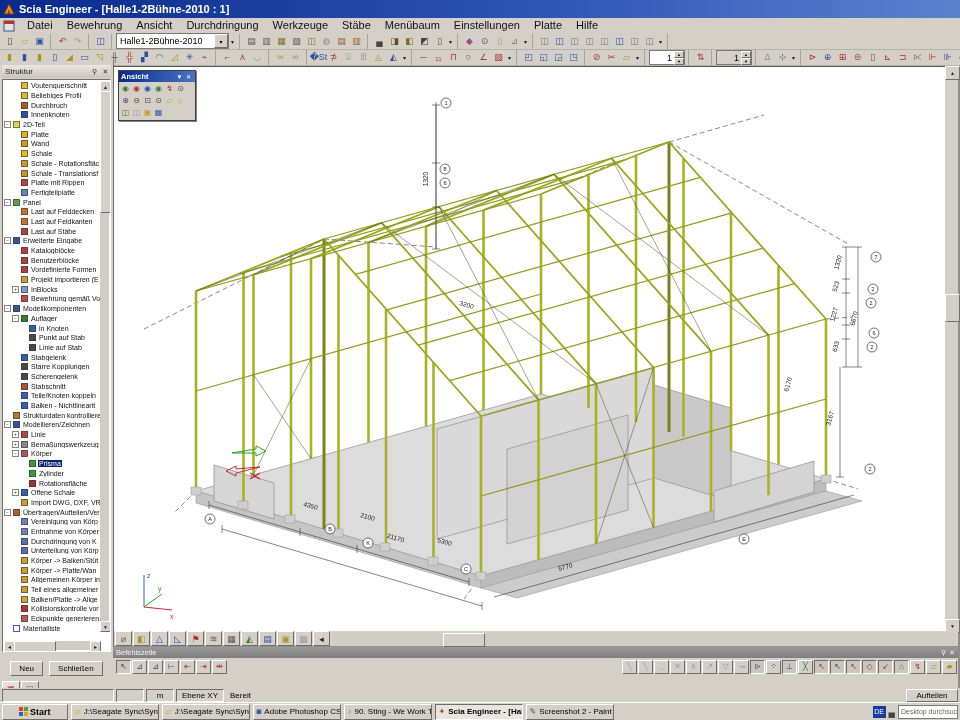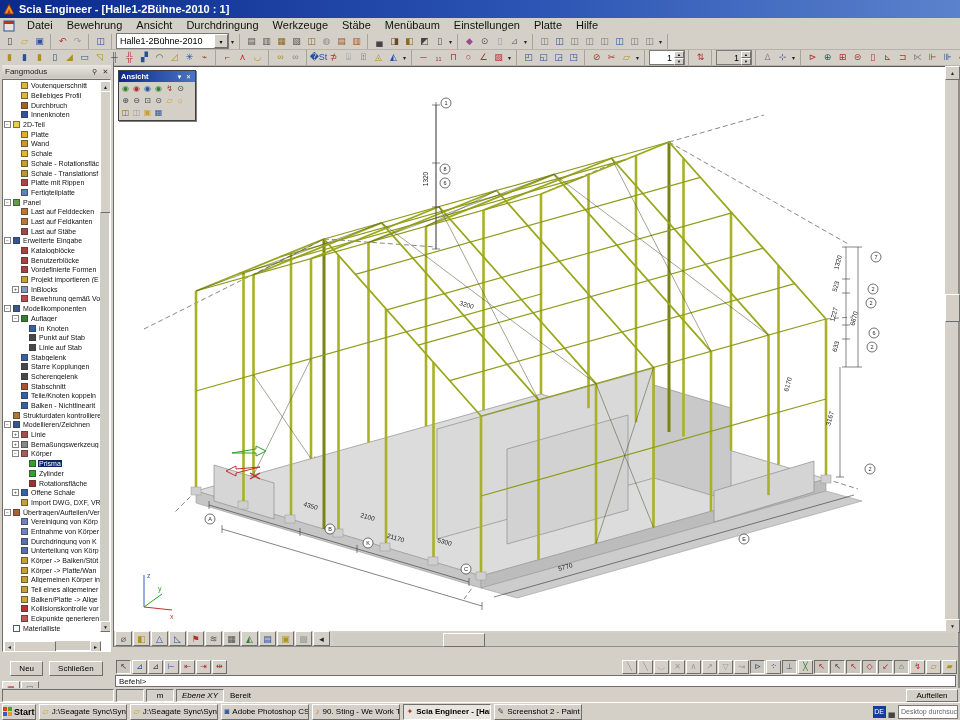--- a/index.html
+++ b/index.html
@@ -66,21 +66,21 @@
   #cmdtools{left:0;top:12px;width:845px;height:15px;display:flex;align-items:center;padding-left:3px;box-sizing:border-box;}
   #cmdtools .spacer{flex:1;}
   .snap{width:13px;height:12px;display:flex;align-items:center;justify-content:center;font-size:8px;margin-right:1px;}
   .pressed{border:1px solid #6e6e6e;border-right-color:#fff;border-bottom-color:#fff;background:#cac6be;}
   #cmdinput{left:2px;top:28px;width:841px;height:12px;background:#fff;border:1px solid #6e6e6e;font-size:8px;display:flex;align-items:center;padding-left:3px;box-sizing:border-box;color:#111;}
   
   #statusbar{left:0;top:688px;width:960px;height:14px;background:#d4d0c8;display:flex;align-items:center;gap:2px;padding:0 2px;box-sizing:border-box;font-size:8px;}
   .sseg{height:11px;display:flex;align-items:center;justify-content:center;}
   
   #taskbar{left:0;top:702px;width:960px;height:18px;background:#d4d0c8;border-top:1px solid #fff;display:flex;align-items:center;gap:3px;padding:0 2px;box-sizing:border-box;}
-  #startbtn{height:14px;display:flex;align-items:center;font-weight:bold;font-size:9px;padding:0 0;gap:2px;}
+  #startbtn{height:14px;display:flex;align-items:center;font-weight:bold;font-size:9px;padding:0 16px;gap:2px;}
   .flag{width:9px;height:9px;display:grid;grid-template-columns:4px 4px;grid-template-rows:4px 4px;gap:1px;}
   .flag i{display:block;}
   .task{width:80px;height:14px;display:flex;align-items:center;font-size:8px;padding:0 3px;gap:3px;overflow:hidden;white-space:nowrap;}
   .task .ticon{font-size:8px;flex:none;}
   .task.active{font-weight:bold;border-top:1px solid #6e6e6e;border-left:1px solid #6e6e6e;border-right:1px solid #fff;border-bottom:1px solid #fff;background:#e8e5de;}
   #tray{margin-left:auto;display:flex;align-items:center;gap:3px;}
   #langbadge{width:13px;height:12px;background:#1a3b9c;color:#fff;font-size:7px;display:flex;align-items:center;justify-content:center;}
   #searchbox{width:56px;height:12px;background:#fff;border:1px solid #7a7a7a;font-size:7px;color:#666;display:flex;align-items:center;padding-left:2px;overflow:hidden;white-space:nowrap;}
   svg text{font-family:"Liberation Sans",sans-serif;}
 </style>
@@ -526,21 +526,21 @@
       <span class="dbi out" style="color: rgb(154, 154, 154);">▩</span>
       <span class="dbi out" style="color: rgb(34, 34, 34);">◂</span>
     </span>
   <div id="hscroll">
     <div class="out abs" style="left:110px;top:0;width:40px;height:12px;"></div>
   </div>
 </div>
 
 <div id="strukturPanel" class="abs">
   <div id="strukturHead" class="abs">
-    <span>Fangmodus</span>
+    <span>Struktur</span>
     <span style="flex:1;"></span>
     <span class="hbtn">⚲</span>
     <span class="hbtn">✕</span>
   </div>
   <div id="treeBox" class="abs sunkwhite">
     <div id="treeRows">
         <div class="trow">
           <span style="flex: 0 0 auto; width: 16px;"></span>
           <span class="tico" style="background: rgb(224, 184, 48);"></span>
           <span class="tlabel">Voutenquerschnitt</span>
@@ -859,20 +859,26 @@
     <span class="ptab out" style="border-bottom:none;background:#e4e1da;">
         <span style="color:#c03030;">▦</span>
       </span>
     <span class="ptab out">
         <span style="color:#666;">▢</span>
       </span>
   </div>
 </div>
 
 <div id="cmdpanel" class="abs">
+  <div id="cmdhead" class="abs">
+    <span>Befehlszeile</span>
+    <span style="flex:1;"></span>
+    <span style="font-size:7px;">⚲</span>
+    <span style="font-size:7px;margin-left:3px;">✕</span>
+  </div>
   <div id="cmdtools" class="abs">
       <span class="snap pressed" style="color: rgb(68, 68, 68);">↖</span>
       <span class="snap out" style="color: rgb(40, 80, 160);">⊿</span>
       <span class="snap out" style="color: rgb(68, 68, 68);">⊿</span>
       <span class="snap out" style="color: rgb(40, 80, 160);">⊢</span>
       <span class="snap out" style="color: rgb(176, 48, 48);">⇤</span>
       <span class="snap out" style="color: rgb(176, 48, 48);">⇥</span>
       <span class="snap out" style="color: rgb(176, 48, 48);">⇹</span>
       <span class="spacer"></span>
       <span class="snap out" style="color: rgb(154, 154, 154);">╲</span>
@@ -890,30 +896,27 @@
       <span class="snap pressed" style="color: rgb(176, 48, 48);">↖</span>
       <span class="snap pressed" style="color: rgb(68, 68, 68);">↖</span>
       <span class="snap pressed" style="color: rgb(176, 48, 48);">↖</span>
       <span class="snap pressed" style="color: rgb(176, 48, 48);">◇</span>
       <span class="snap pressed" style="color: rgb(176, 48, 48);">↙</span>
       <span class="snap pressed" style="color: rgb(48, 128, 48);">⌂</span>
       <span class="snap out" style="color: rgb(176, 48, 48);">↯</span>
       <span class="snap out" style="color: rgb(176, 144, 32);">▱</span>
       <span class="snap out" style="color: rgb(176, 144, 32);">▰</span>
     </div>
-  <div id="cmdinput" class="abs">
-    <span>Befehl&gt;</span>
-  </div>
 </div>
 
 <div id="statusbar" class="abs">
   <span class="sseg in" style="width:110px;"></span>
   <span class="sseg in" style="width:26px;"></span>
   <span class="sseg in" style="width:26px;">m</span>
-  <span class="sseg in" style="width:46px;font-style:italic;">Ebene XY</span>
+  <span class="sseg in" style="width:46px;">Ebene XY</span>
   <span class="sseg" style="width:240px;justify-content:flex-start;padding-left:4px;">Bereit</span>
   <span style="flex:1;"></span>
   <span class="sseg out" style="width:50px;">Aufteilen</span>
 </div>
 
 <div id="taskbar" class="abs">
   <div id="startbtn" class="out">
     <span class="flag">
       <i style="background:#e04020;"></i>
         <i style="background:#50a030;"></i>

